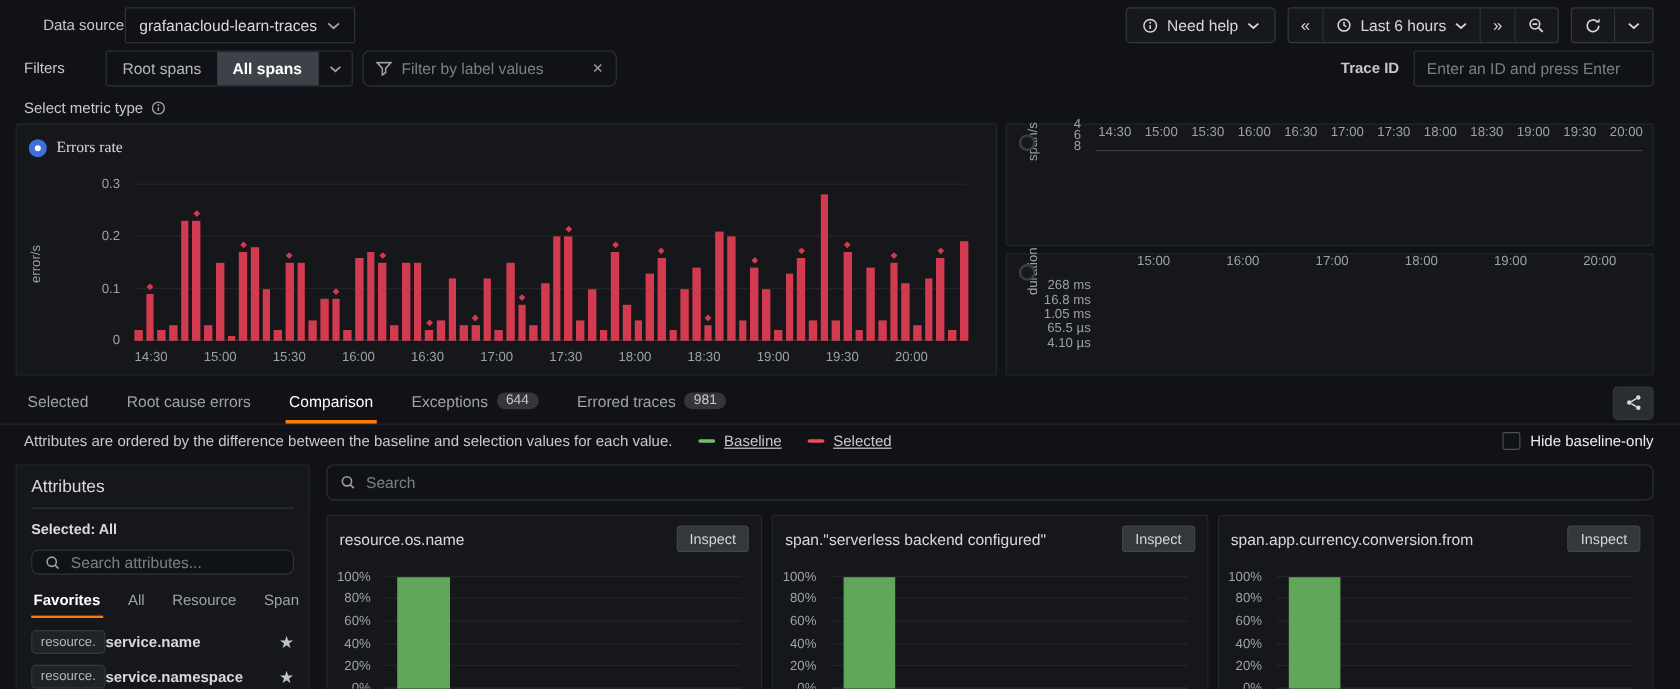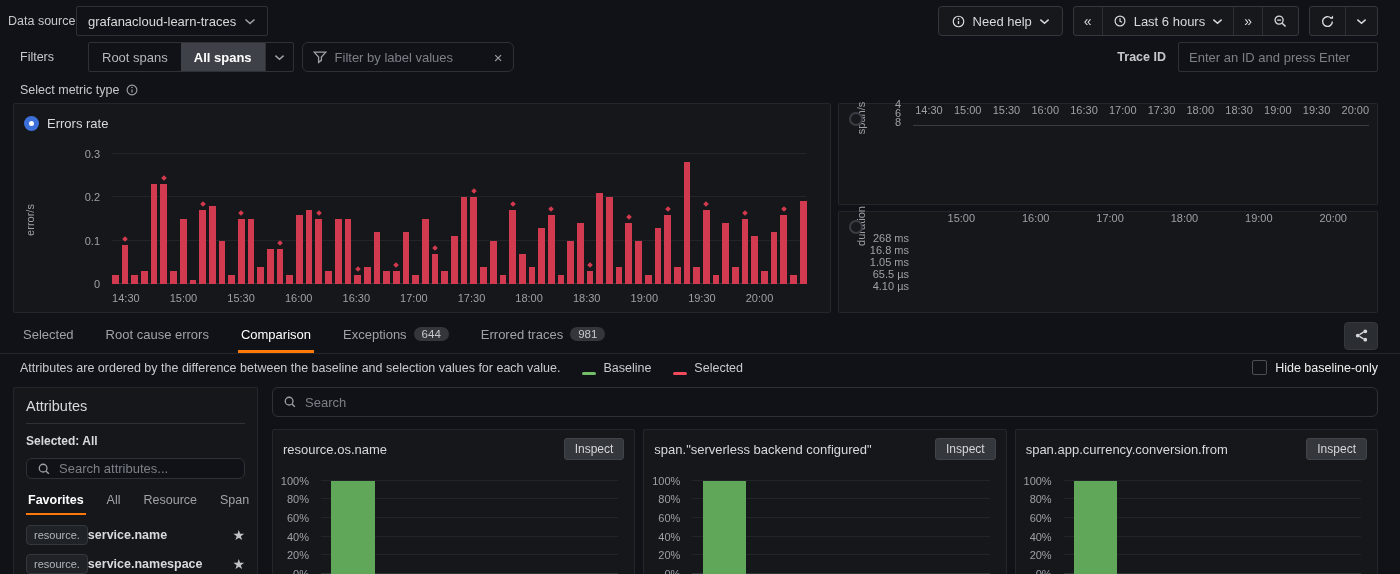--- a/index.html
+++ b/index.html
@@ -1,21 +1,21 @@
 <!DOCTYPE html>
 <html><head>
 <meta charset="utf-8">
 <style>
   * { box-sizing: border-box; margin: 0; padding: 0; }
   html,body { width:1400px; height:574px; overflow:hidden; }
   body { background:#111217; color:#ccccdc; font-family:"Liberation Sans", sans-serif; font-size:12px; position:relative; }
   svg { display:block; }
 
   
-  .topbar { margin:6px 22px 0 8px; height:30px; display:flex; align-items:center; }
+  .topbar { margin:6px 22px 0 36px; height:30px; display:flex; align-items:center; }
   .lbl { color:#c7c8cc; font-size:12.5px; font-weight:500; }
   .lbl-w { width:68px; flex:none; }
   .btn { display:flex; align-items:center; gap:8px; height:30px; padding:0 11px; border:1px solid #2e3236;
          border-radius:2px; background:#111217; color:#d8d9da; font-size:13px; cursor:pointer; white-space:nowrap; }
   .btn .cic { color:#9da0a6; }
   .grp { display:flex; height:30px; border:1px solid #34383d; border-radius:3px; background:#16181c; overflow:hidden; }
   .grp > .seg { display:flex; align-items:center; gap:7px; padding:0 10px; border-left:1px solid #2c3035; color:#d8d9da; font-size:13px; font-weight:500; cursor:pointer; }
   .grp > .seg:first-child { border-left:none; }
   .help-btn { display:flex; align-items:center; gap:7px; height:30px; padding:0 12px; border:1px solid #34383d; border-radius:4px;
               background:#16181c; color:#d8d9da; font-size:13px; font-weight:500; cursor:pointer; }
@@ -36,21 +36,21 @@
   
   .metric-row { margin:10px 22px 0 20px; display:flex; align-items:center; gap:6px; height:16px; }
   .metric-row .lbl { font-size:12.5px; }
 
   
   .charts { margin:5px 22px 0 13px; display:flex; gap:7px; height:210px; }
   .panel { background:#15171b; border:1px solid #23262b; border-radius:2px; }
   .panel-main { width:818px; flex:none; padding:9px 10px 6px 10px; display:flex; flex-direction:column; }
   .rightcol { flex:1; display:flex; flex-direction:column; gap:6px; }
   .panel-mini { flex:1; position:relative; padding:6px 8px; }
-  .radio-row { display:flex; align-items:center; gap:8px; height:20px; flex:none; }
+  .radio-row { display:flex; align-items:center; gap:8px; height:20px; flex:none;font-family:Liberation Serif, serif; }
   .radio-on { width:15px; height:15px; border-radius:50%; background:#3d71d9; position:relative; flex:none; }
   .radio-on::after { content:""; position:absolute; left:5px; top:5px; width:5px; height:5px; border-radius:50%; background:#fff; }
   .radio-off { width:14px; height:14px; border-radius:50%; border:2px solid #3a3e44; background:#17191d; flex:none; }
   .radio-label { color:#d8d9da; font-size:13px; }
   .chart { flex:1; position:relative; }
   .mini-chart { position:absolute; left:8px; right:8px; top:8px; bottom:4px; }
   .mini-radio { position:absolute; left:10px; top:8px; z-index:2; }
   .ticklab { position:absolute; font-size:11px; color:#9da0a6; line-height:12px; white-space:nowrap; }
   .xlab { position:absolute; transform:translateX(-50%); bottom:2px; font-size:11px; color:#9da0a6; white-space:nowrap; }
   .ylab { position:absolute; left:0px; top:50%; transform:translateY(-50%) rotate(180deg); writing-mode:vertical-rl;
@@ -60,21 +60,21 @@
   .tabs { margin-top:5px; padding:0 22px 0 20px; height:36px; display:flex; align-items:stretch; border-bottom:1px solid #23262b; }
   .tab { display:flex; align-items:center; gap:7px; padding:0 3px; margin-right:26px; color:#9fa2a7; font-size:13px;
          border-bottom:3px solid transparent; cursor:pointer; }
   .tab.active { color:#ffffff; font-weight:500; border-bottom-color:#ff780a; }
   .pill { background:#34363c; border-radius:9px; padding:1px 8px; font-size:11.5px; color:#c7c8cc; }
   .share-btn { margin-left:auto; align-self:center; width:34px; height:28px; background:#2a2d31; border:1px solid #34383d;
                border-radius:4px; display:flex; align-items:center; justify-content:center; color:#d8d9da; cursor:pointer; }
 
   
   .note-row { margin:0 22px 0 20px; height:27px; display:flex; align-items:center; font-size:12.5px; color:#c9cacd; }
-  .legend-item { display:flex; align-items:flex-end; gap:7px; margin-left:22px; }
+  .legend-item { display:flex; align-items:center; gap:7px; margin-left:22px;text-decoration:underline; }
   .dash { width:14px; height:3px; border-radius:2px; }
   .chk-wrap { margin-left:auto; display:flex; align-items:center; gap:8px; }
   .checkbox { width:15px; height:15px; border:1px solid #4a4e55; border-radius:2px; background:#111217; cursor:pointer; }
   .chk-label { color:#eceded; font-size:12.5px; font-weight:500; }
 
   
   .bottom { margin:6px 22px 0 13px; display:flex; gap:14px; height:198px; }
   .attr-panel { width:245px; flex:none; padding:10px 12px; display:flex; flex-direction:column; }
   .attr-h { font-size:14.5px; font-weight:500; color:#d8d9da; padding-bottom:9px; border-bottom:1px solid #2c3235; }
   .attr-sel { margin-top:10px; font-size:12px; font-weight:700; color:#d8d9da; }

